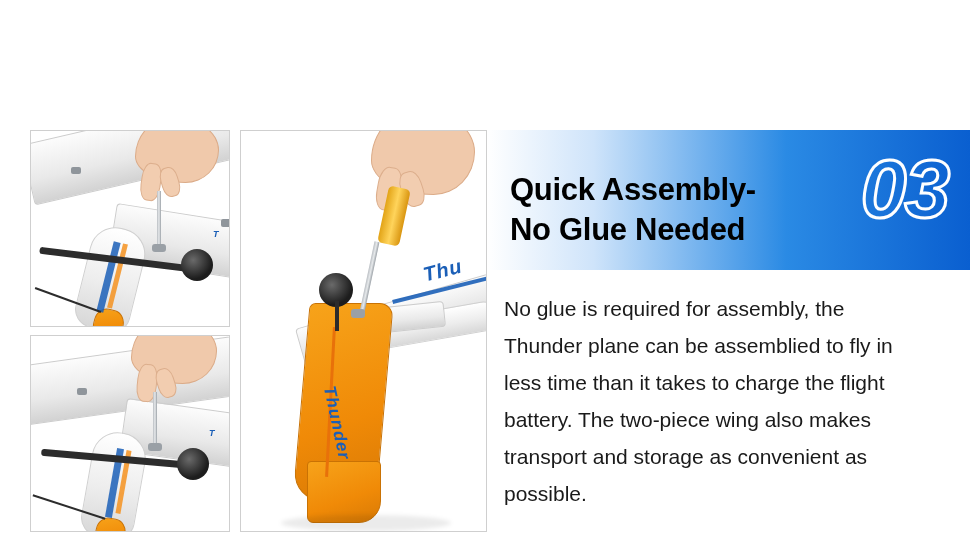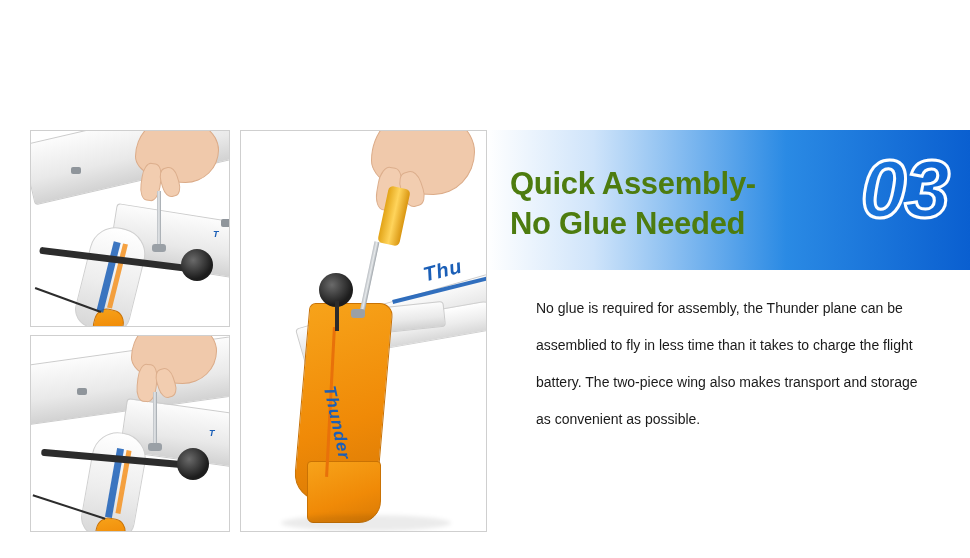--- a/index.html
+++ b/index.html
@@ -97,23 +97,23 @@
   
   .header-band {
     position: absolute;
     left: 487px; top: 130px;
     width: 483px; height: 140px;
     background: linear-gradient(90deg, #ffffff 0%, #cfe4fa 22%, #2a8ae4 62%, #0a5fd0 100%);
   }
   .header-title {
     position: absolute;
     left: 510px;
-    top: 164px;
+    top: 170px;
     width: 400px;
-    color: #4d7c0f;
+    color: #000000;
     font-size: 31px;
     font-weight: bold;
     line-height: 40px;
     letter-spacing: -0.3px;
     white-space: pre-line;
   }
   .header-number {
     position: absolute;
     right: 22px;
     top: 148px;
@@ -123,24 +123,24 @@
     line-height: 82px;
     color: transparent;
     -webkit-text-stroke: 3px #ffffff;
     text-shadow: none;
     letter-spacing: -2px;
   }
 
   
   .body-text {
     position: absolute;
-    left: 536px;
+    left: 504px;
     top: 290px;
     width: 400px;
-    font-size: 14px;
+    font-size: 21px;
     line-height: 37px;
     color: #1a1a1a;
   }
 </style>
 </head>
 <body>
 
 <div id="page">
 
   <div class="panel panel-a">

